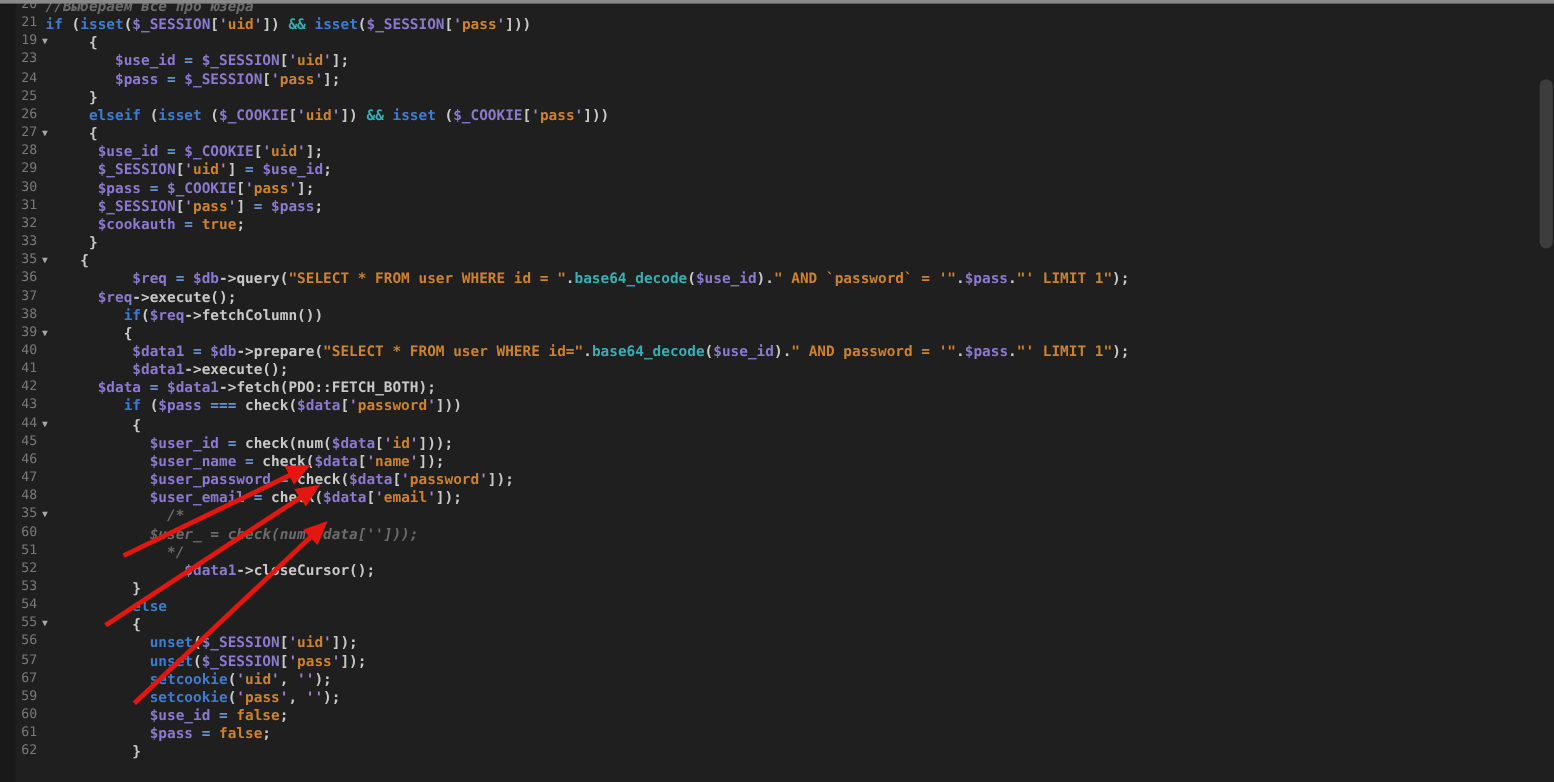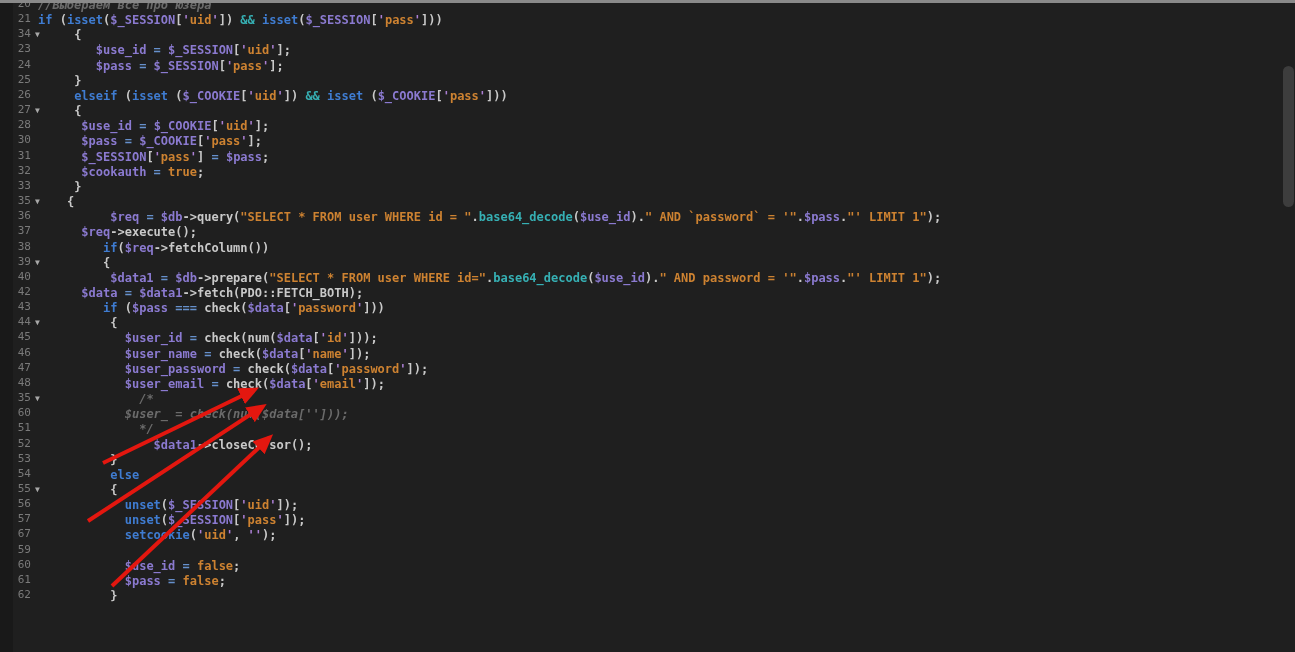--- a/index.html
+++ b/index.html
@@ -27,55 +27,57 @@
 </style>
 </head>
 <body>
 
 <div id="screen">
   <div id="top-strip" style="background: rgb(138, 138, 138);"></div>
   <div id="left-edge" style="background: rgb(25, 25, 25);"></div>
   <div id="code-area">
       <div class="row"><span class="ln">20</span><span class="code"><span class="c-cmt">//Выбераем все про юзера</span></span></div>
       <div class="row"><span class="ln">21</span><span class="code"><span class="c-kw">if</span><span class="c-pun"> (</span><span class="c-kw">isset</span><span class="c-pun">(</span><span class="c-var">$_SESSION</span><span class="c-pun">[</span><span class="c-q">'</span><span class="c-str">uid</span><span class="c-q">'</span><span class="c-pun">])</span><span class="c-opt"> &amp;&amp; </span><span class="c-kw">isset</span><span class="c-pun">(</span><span class="c-var">$_SESSION</span><span class="c-pun">[</span><span class="c-q">'</span><span class="c-str">pass</span><span class="c-q">'</span><span class="c-pun">]))</span></span></div>
-      <div class="row"><span class="ln">34</span><span class="fold">▼</span><span class="code">     <span class="c-pun">{</span></span></div>
+      <div class="row"><span class="ln">19</span><span class="fold">▼</span><span class="code">     <span class="c-pun">{</span></span></div>
       <div class="row"><span class="ln">23</span><span class="code">        <span class="c-var">$use_id</span><span class="c-op"> = </span><span class="c-var">$_SESSION</span><span class="c-pun">[</span><span class="c-q">'</span><span class="c-str">uid</span><span class="c-q">'</span><span class="c-pun">];</span></span></div>
       <div class="row"><span class="ln">24</span><span class="code">        <span class="c-var">$pass</span><span class="c-op"> = </span><span class="c-var">$_SESSION</span><span class="c-pun">[</span><span class="c-q">'</span><span class="c-str">pass</span><span class="c-q">'</span><span class="c-pun">];</span></span></div>
       <div class="row"><span class="ln">25</span><span class="code">     <span class="c-pun">}</span></span></div>
       <div class="row"><span class="ln">26</span><span class="code">     <span class="c-kw">elseif</span><span class="c-pun"> (</span><span class="c-kw">isset</span><span class="c-pun"> (</span><span class="c-var">$_COOKIE</span><span class="c-pun">[</span><span class="c-q">'</span><span class="c-str">uid</span><span class="c-q">'</span><span class="c-pun">])</span><span class="c-opt"> &amp;&amp; </span><span class="c-kw">isset</span><span class="c-pun"> (</span><span class="c-var">$_COOKIE</span><span class="c-pun">[</span><span class="c-q">'</span><span class="c-str">pass</span><span class="c-q">'</span><span class="c-pun">]))</span></span></div>
       <div class="row"><span class="ln">27</span><span class="fold">▼</span><span class="code">     <span class="c-pun">{</span></span></div>
       <div class="row"><span class="ln">28</span><span class="code">      <span class="c-var">$use_id</span><span class="c-op"> = </span><span class="c-var">$_COOKIE</span><span class="c-pun">[</span><span class="c-q">'</span><span class="c-str">uid</span><span class="c-q">'</span><span class="c-pun">];</span></span></div>
+      <div class="row"><span class="ln">29</span><span class="code">      <span class="c-var">$_SESSION</span><span class="c-pun">[</span><span class="c-q">'</span><span class="c-str">uid</span><span class="c-q">'</span><span class="c-pun">]</span><span class="c-op"> = </span><span class="c-var">$use_id</span><span class="c-pun">;</span></span></div>
       <div class="row"><span class="ln">30</span><span class="code">      <span class="c-var">$pass</span><span class="c-op"> = </span><span class="c-var">$_COOKIE</span><span class="c-pun">[</span><span class="c-q">'</span><span class="c-str">pass</span><span class="c-q">'</span><span class="c-pun">];</span></span></div>
       <div class="row"><span class="ln">31</span><span class="code">      <span class="c-var">$_SESSION</span><span class="c-pun">[</span><span class="c-q">'</span><span class="c-str">pass</span><span class="c-q">'</span><span class="c-pun">]</span><span class="c-op"> = </span><span class="c-var">$pass</span><span class="c-pun">;</span></span></div>
       <div class="row"><span class="ln">32</span><span class="code">      <span class="c-var">$cookauth</span><span class="c-op"> = </span><span class="c-bool">true</span><span class="c-pun">;</span></span></div>
       <div class="row"><span class="ln">33</span><span class="code">     <span class="c-pun">}</span></span></div>
       <div class="row"><span class="ln">35</span><span class="fold">▼</span><span class="code">    <span class="c-pun">{</span></span></div>
       <div class="row"><span class="ln">36</span><span class="code">          <span class="c-var">$req</span><span class="c-op"> = </span><span class="c-var">$db</span><span class="c-pun">-&gt;</span><span class="c-fn">query</span><span class="c-pun">(</span><span class="c-str">"SELECT * FROM user WHERE id = "</span><span class="c-pun">.</span><span class="c-opt">base64_decode</span><span class="c-pun">(</span><span class="c-var">$use_id</span><span class="c-pun">).</span><span class="c-str">" AND `password` = '"</span><span class="c-pun">.</span><span class="c-var">$pass</span><span class="c-pun">.</span><span class="c-str">"' LIMIT 1"</span><span class="c-pun">);</span></span></div>
       <div class="row"><span class="ln">37</span><span class="code">      <span class="c-var">$req</span><span class="c-pun">-&gt;</span><span class="c-fn">execute</span><span class="c-pun">();</span></span></div>
       <div class="row"><span class="ln">38</span><span class="code">         <span class="c-kw">if</span><span class="c-pun">(</span><span class="c-var">$req</span><span class="c-pun">-&gt;</span><span class="c-fn">fetchColumn</span><span class="c-pun">())</span></span></div>
       <div class="row"><span class="ln">39</span><span class="fold">▼</span><span class="code">         <span class="c-pun">{</span></span></div>
       <div class="row"><span class="ln">40</span><span class="code">          <span class="c-var">$data1</span><span class="c-op"> = </span><span class="c-var">$db</span><span class="c-pun">-&gt;</span><span class="c-fn">prepare</span><span class="c-pun">(</span><span class="c-str">"SELECT * FROM user WHERE id="</span><span class="c-pun">.</span><span class="c-opt">base64_decode</span><span class="c-pun">(</span><span class="c-var">$use_id</span><span class="c-pun">).</span><span class="c-str">" AND password = '"</span><span class="c-pun">.</span><span class="c-var">$pass</span><span class="c-pun">.</span><span class="c-str">"' LIMIT 1"</span><span class="c-pun">);</span></span></div>
+      <div class="row"><span class="ln">41</span><span class="code">          <span class="c-var">$data1</span><span class="c-pun">-&gt;</span><span class="c-fn">execute</span><span class="c-pun">();</span></span></div>
       <div class="row"><span class="ln">42</span><span class="code">      <span class="c-var">$data</span><span class="c-op"> = </span><span class="c-var">$data1</span><span class="c-pun">-&gt;</span><span class="c-fn">fetch</span><span class="c-pun">(</span><span class="c-fn">PDO</span><span class="c-pun">::</span><span class="c-fn">FETCH_BOTH</span><span class="c-pun">);</span></span></div>
       <div class="row"><span class="ln">43</span><span class="code">         <span class="c-kw">if</span><span class="c-pun"> (</span><span class="c-var">$pass</span><span class="c-op"> === </span><span class="c-fn">check</span><span class="c-pun">(</span><span class="c-var">$data</span><span class="c-pun">[</span><span class="c-q">'</span><span class="c-str">password</span><span class="c-q">'</span><span class="c-pun">]))</span></span></div>
       <div class="row"><span class="ln">44</span><span class="fold">▼</span><span class="code">          <span class="c-pun">{</span></span></div>
       <div class="row"><span class="ln">45</span><span class="code">            <span class="c-var">$user_id</span><span class="c-op"> = </span><span class="c-fn">check</span><span class="c-pun">(</span><span class="c-fn">num</span><span class="c-pun">(</span><span class="c-var">$data</span><span class="c-pun">[</span><span class="c-q">'</span><span class="c-str">id</span><span class="c-q">'</span><span class="c-pun">]));</span></span></div>
       <div class="row"><span class="ln">46</span><span class="code">            <span class="c-var">$user_name</span><span class="c-op"> = </span><span class="c-fn">check</span><span class="c-pun">(</span><span class="c-var">$data</span><span class="c-pun">[</span><span class="c-q">'</span><span class="c-str">name</span><span class="c-q">'</span><span class="c-pun">]);</span></span></div>
       <div class="row"><span class="ln">47</span><span class="code">            <span class="c-var">$user_password</span><span class="c-op"> = </span><span class="c-fn">check</span><span class="c-pun">(</span><span class="c-var">$data</span><span class="c-pun">[</span><span class="c-q">'</span><span class="c-str">password</span><span class="c-q">'</span><span class="c-pun">]);</span></span></div>
       <div class="row"><span class="ln">48</span><span class="code">            <span class="c-var">$user_email</span><span class="c-op"> = </span><span class="c-fn">check</span><span class="c-pun">(</span><span class="c-var">$data</span><span class="c-pun">[</span><span class="c-q">'</span><span class="c-str">email</span><span class="c-q">'</span><span class="c-pun">]);</span></span></div>
       <div class="row"><span class="ln">35</span><span class="fold">▼</span><span class="code">              <span class="c-cmt">/*</span></span></div>
       <div class="row"><span class="ln">60</span><span class="code">            <span class="c-cmt">$user_ = check(num($data['']));</span></span></div>
       <div class="row"><span class="ln">51</span><span class="code">              <span class="c-cmt">*/</span></span></div>
       <div class="row"><span class="ln">52</span><span class="code">                <span class="c-var">$data1</span><span class="c-pun">-&gt;</span><span class="c-fn">closeCursor</span><span class="c-pun">();</span></span></div>
       <div class="row"><span class="ln">53</span><span class="code">          <span class="c-pun">}</span></span></div>
       <div class="row"><span class="ln">54</span><span class="code">          <span class="c-kw">else</span></span></div>
       <div class="row"><span class="ln">55</span><span class="fold">▼</span><span class="code">          <span class="c-pun">{</span></span></div>
       <div class="row"><span class="ln">56</span><span class="code">            <span class="c-kw">unset</span><span class="c-pun">(</span><span class="c-var">$_SESSION</span><span class="c-pun">[</span><span class="c-q">'</span><span class="c-str">uid</span><span class="c-q">'</span><span class="c-pun">]);</span></span></div>
       <div class="row"><span class="ln">57</span><span class="code">            <span class="c-kw">unset</span><span class="c-pun">(</span><span class="c-var">$_SESSION</span><span class="c-pun">[</span><span class="c-q">'</span><span class="c-str">pass</span><span class="c-q">'</span><span class="c-pun">]);</span></span></div>
       <div class="row"><span class="ln">67</span><span class="code">            <span class="c-kw">setcookie</span><span class="c-pun">(</span><span class="c-q">'</span><span class="c-str">uid</span><span class="c-q">'</span><span class="c-pun">, </span><span class="c-q">''</span><span class="c-pun">);</span></span></div>
-      <div class="row"><span class="ln">59</span></div>
+      <div class="row"><span class="ln">59</span><span class="code">            <span class="c-kw">setcookie</span><span class="c-pun">(</span><span class="c-q">'</span><span class="c-str">pass</span><span class="c-q">'</span><span class="c-pun">, </span><span class="c-q">''</span><span class="c-pun">);</span></span></div>
       <div class="row"><span class="ln">60</span><span class="code">            <span class="c-var">$use_id</span><span class="c-op"> = </span><span class="c-bool">false</span><span class="c-pun">;</span></span></div>
       <div class="row"><span class="ln">61</span><span class="code">            <span class="c-var">$pass</span><span class="c-op"> = </span><span class="c-bool">false</span><span class="c-pun">;</span></span></div>
       <div class="row"><span class="ln">62</span><span class="code">          <span class="c-pun">}</span></span></div>
     </div>
   <svg id="arrow-layer" viewBox="0 0 1295 652" xmlns="http://www.w3.org/2000/svg">
       <defs>
         <marker id="ah" markerWidth="5" markerHeight="4.4" refX="3.6" refY="2.2" orient="auto">
           <path d="M0,0 L5,2.2 L0,4.4 z" fill="#e3170f"></path>
         </marker>
       </defs>

